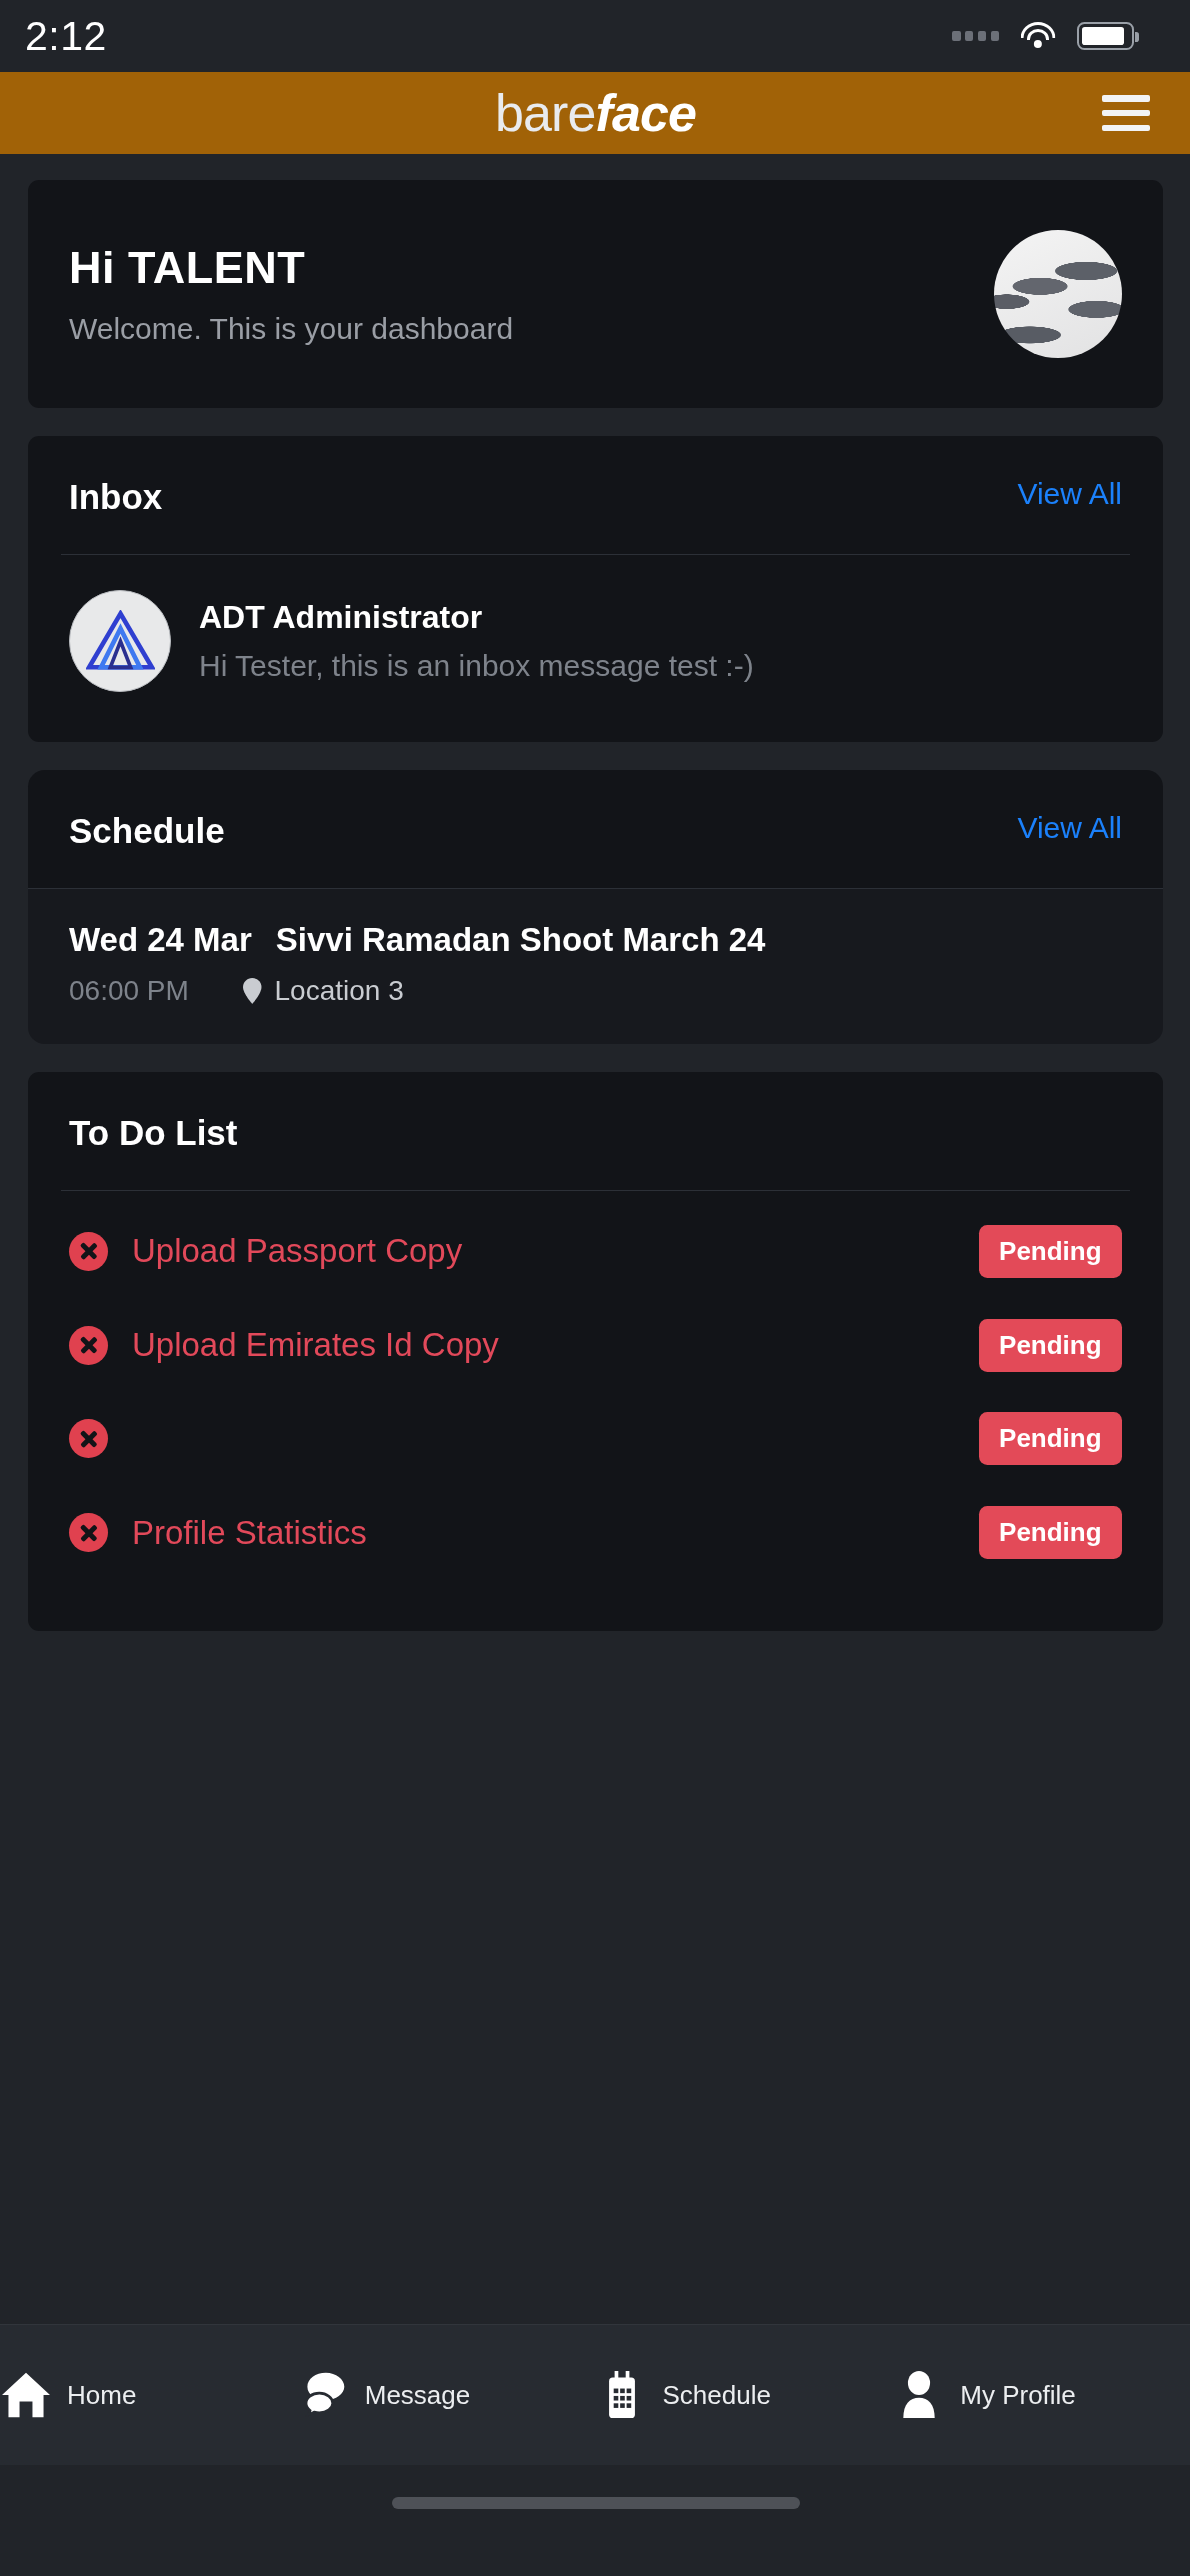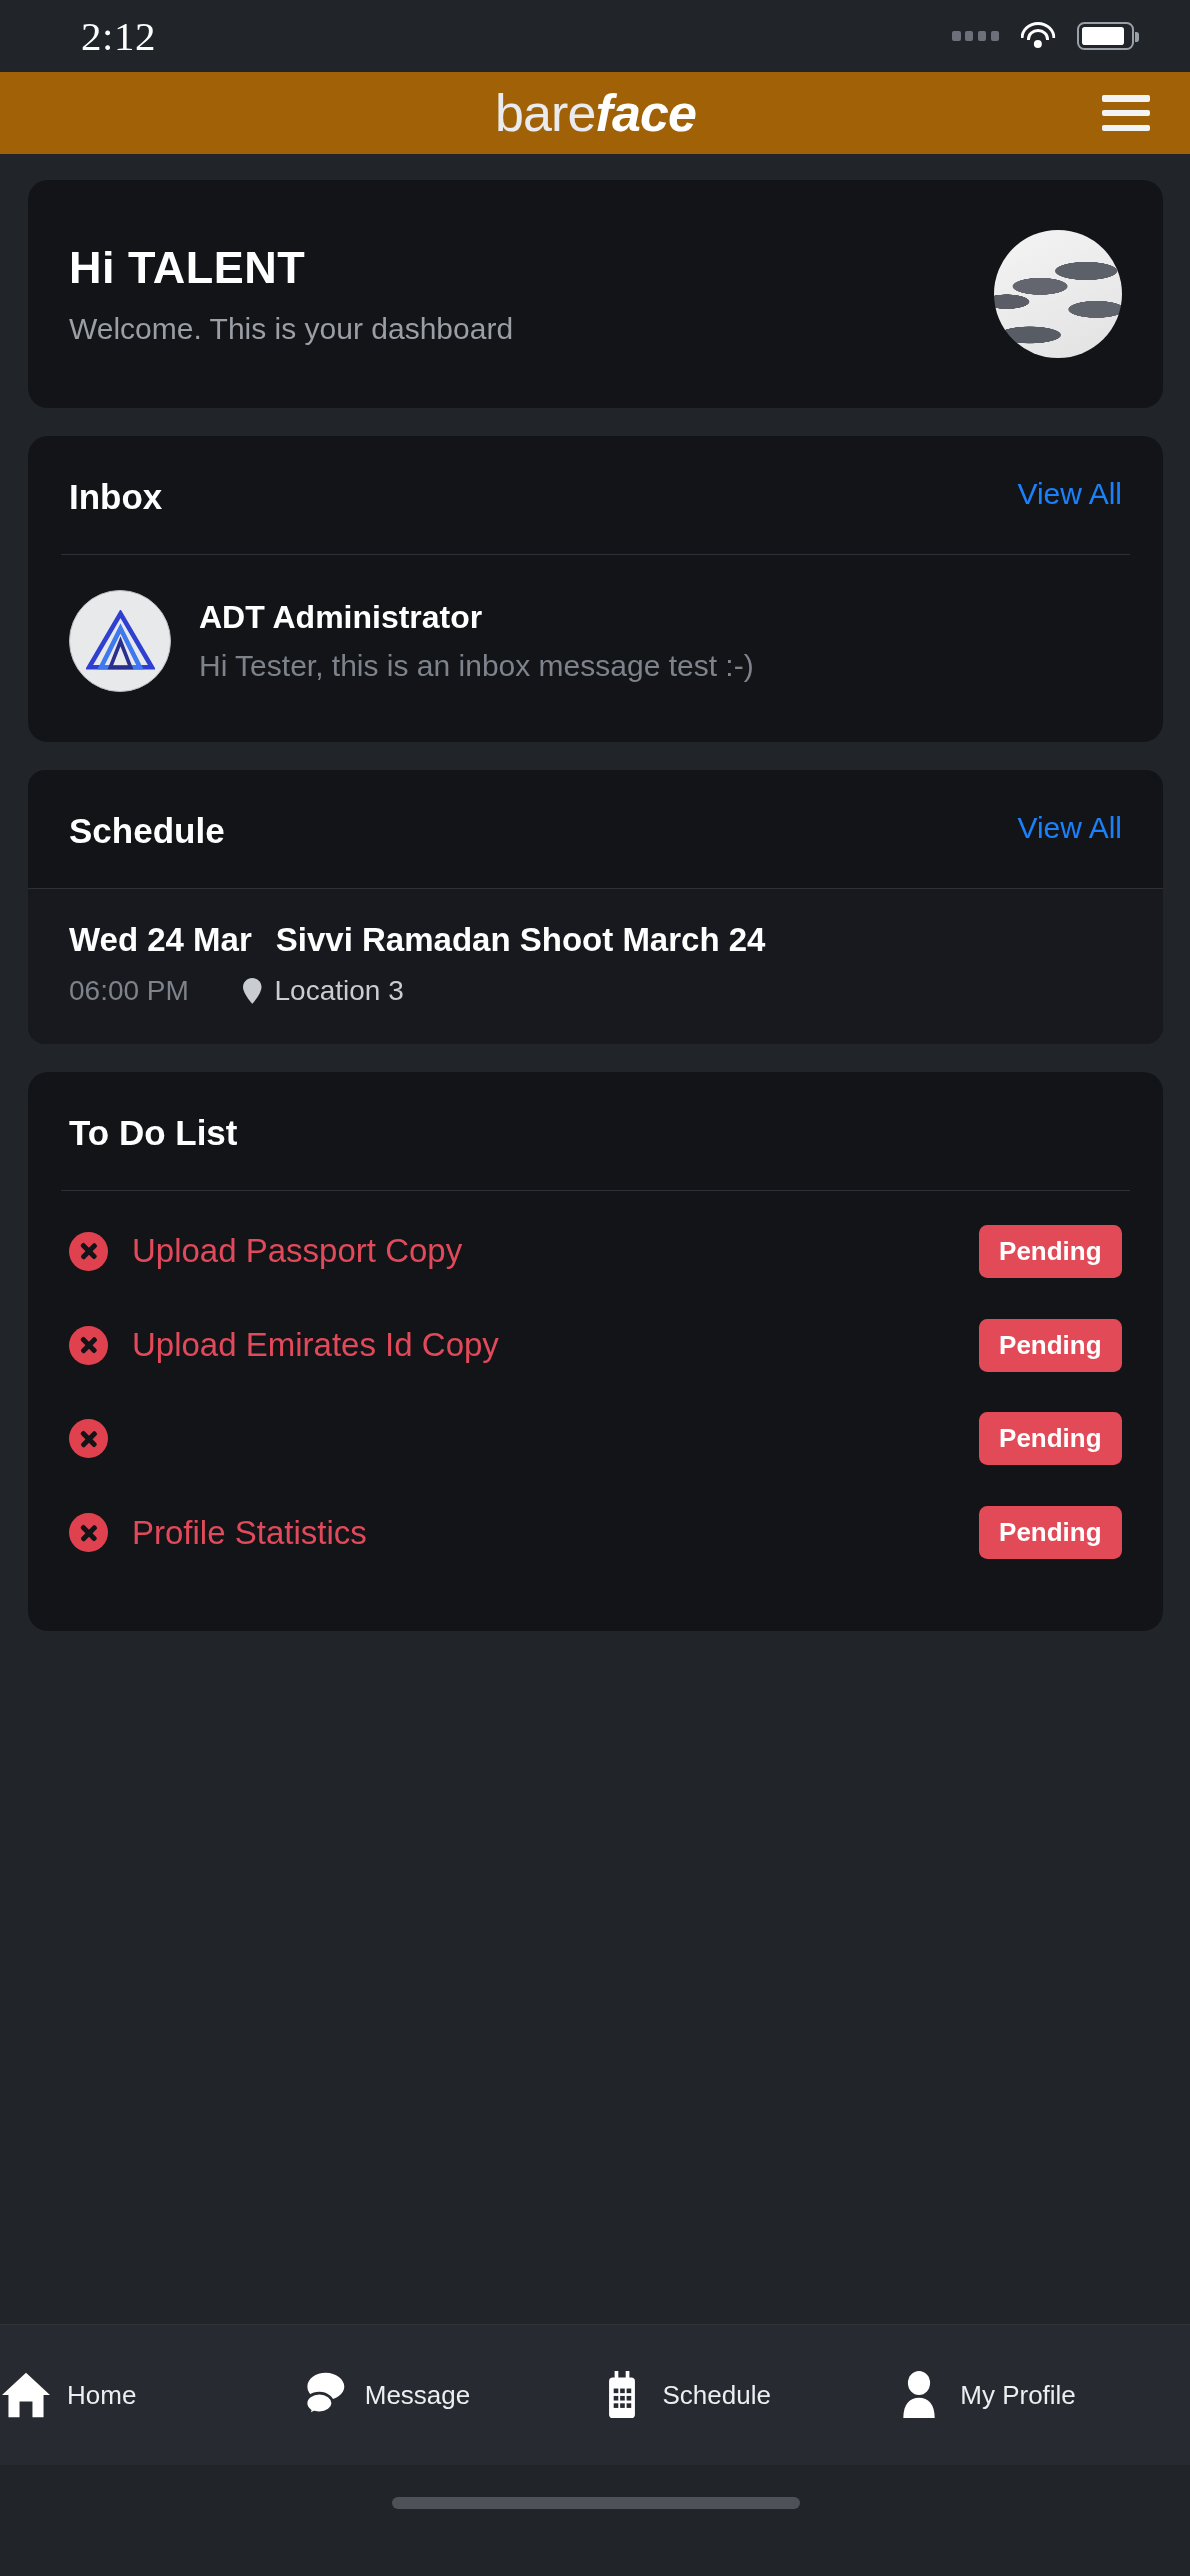--- a/index.html
+++ b/index.html
@@ -8,22 +8,21 @@
     background:#1c1f24;
     font-family:"Liberation Sans", sans-serif;
     overflow:hidden;
   }
   .phone { position:relative; width:1191px; height:2576px; background:#212429; }
 
   
   .statusbar {
     height:72px; background:#212429;
     display:flex; align-items:center; justify-content:space-between;
-    padding:0 57px 0 81px;
-    font-family:Liberation Serif, serif;
+    padding:0 57px 0 25px;
   }
   .clock { color:#fff; font-size:41px; font-weight:500; letter-spacing:0.5px; }
   .status-right { display:flex; align-items:center; gap:20.4px; }
   .sig-dots { display:flex; gap:4.6px; align-items:flex-end; }
   .sig-dots i { display:block; width:8.3px; height:10.2px; background:#6c7078; border-radius:1.9px; }
   .wifi-ic { width:37px; height:28px; position:relative; }
   .wifi-ic b {
     position:absolute; left:50%; transform:translateX(-50%);
     border:3.7px solid #fff; border-bottom:none; border-radius:50% 50% 0 0 / 100% 100% 0 0;
   }
@@ -53,21 +52,21 @@
   .logo .bold { color:#ffffff; font-weight:700; font-style:italic; letter-spacing:-0.9px; }
   .hamburger {
     position:absolute; right:41px; top:50%; transform:translateY(-50%);
     width:48px; display:flex; flex-direction:column; gap:8.3px;
   }
   .hamburger i { display:block; height:6.5px; background:#f2f3f5; border-radius:1.9px; }
 
   
   .body { background:#212429; padding:26px 28px 0 28px; height:2177px; }
 
-  .card { background:#121418; border-radius:20px; margin-bottom:28px; }
+  .card { background:#121418; border-radius:11px; margin-bottom:28px; }
 
   
   .greet {
     display:flex; align-items:center; justify-content:space-between;
     padding:50px 41px; min-height:185px;
   }
   .greet-title { color:#fff; font-size:45px; font-weight:700; letter-spacing:0.5px; }
   .greet-sub { color:#9a9ea5; font-size:30px; margin-top:18.5px; font-weight:400; }
   .avatar-photo {
     width:128px; height:128px; border-radius:50%; flex:none;

